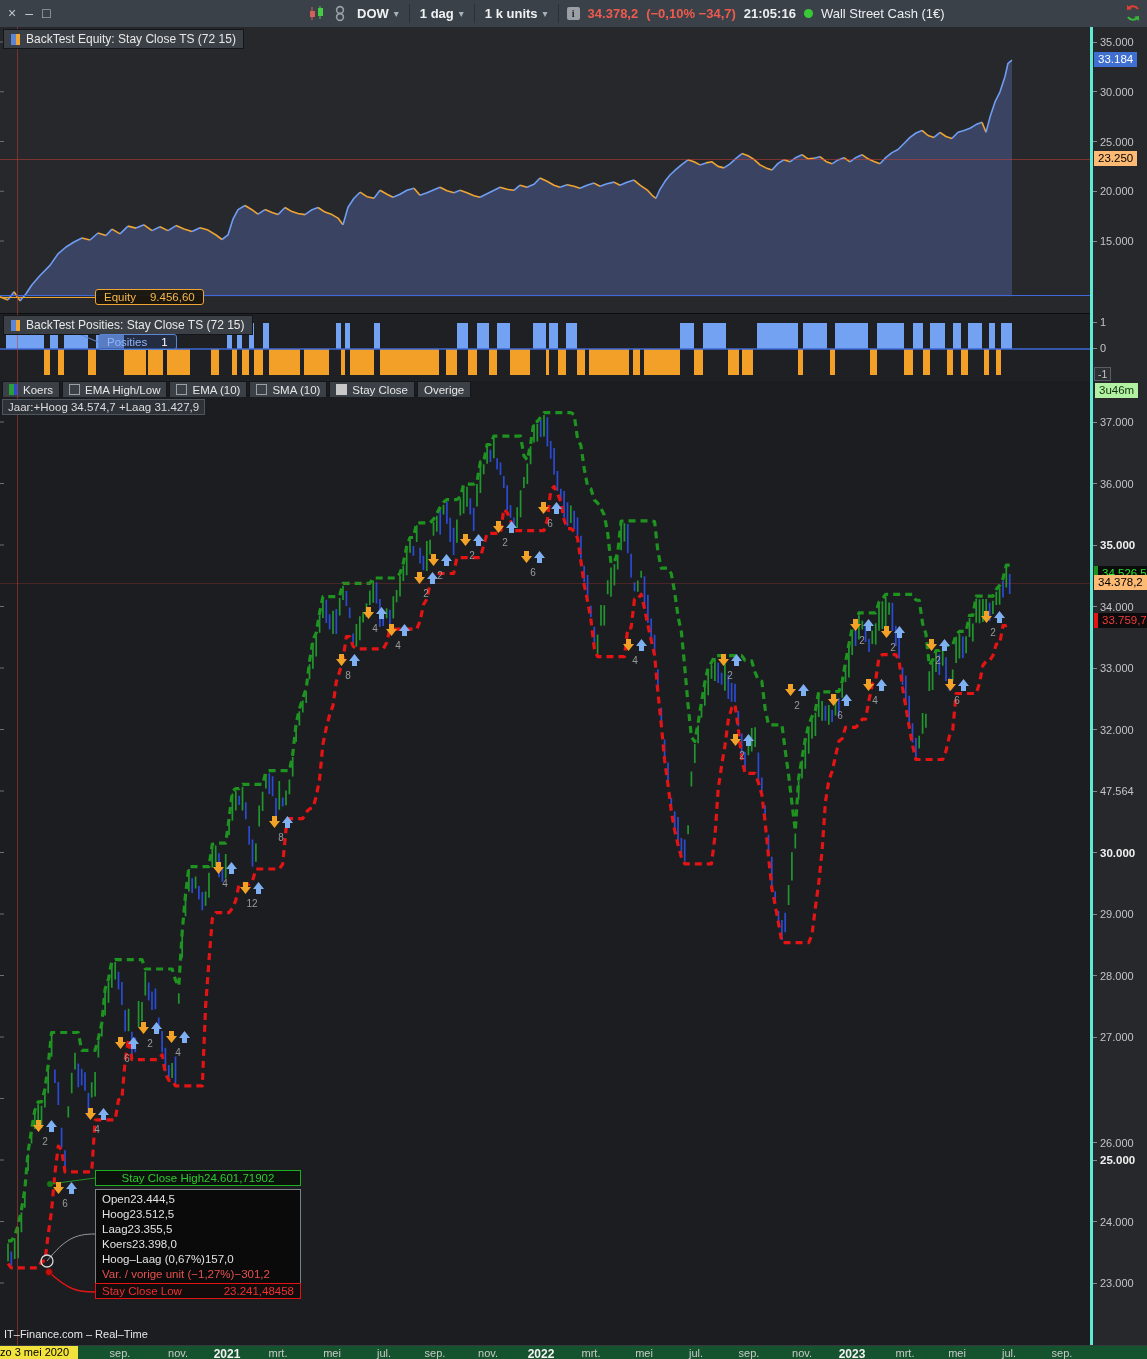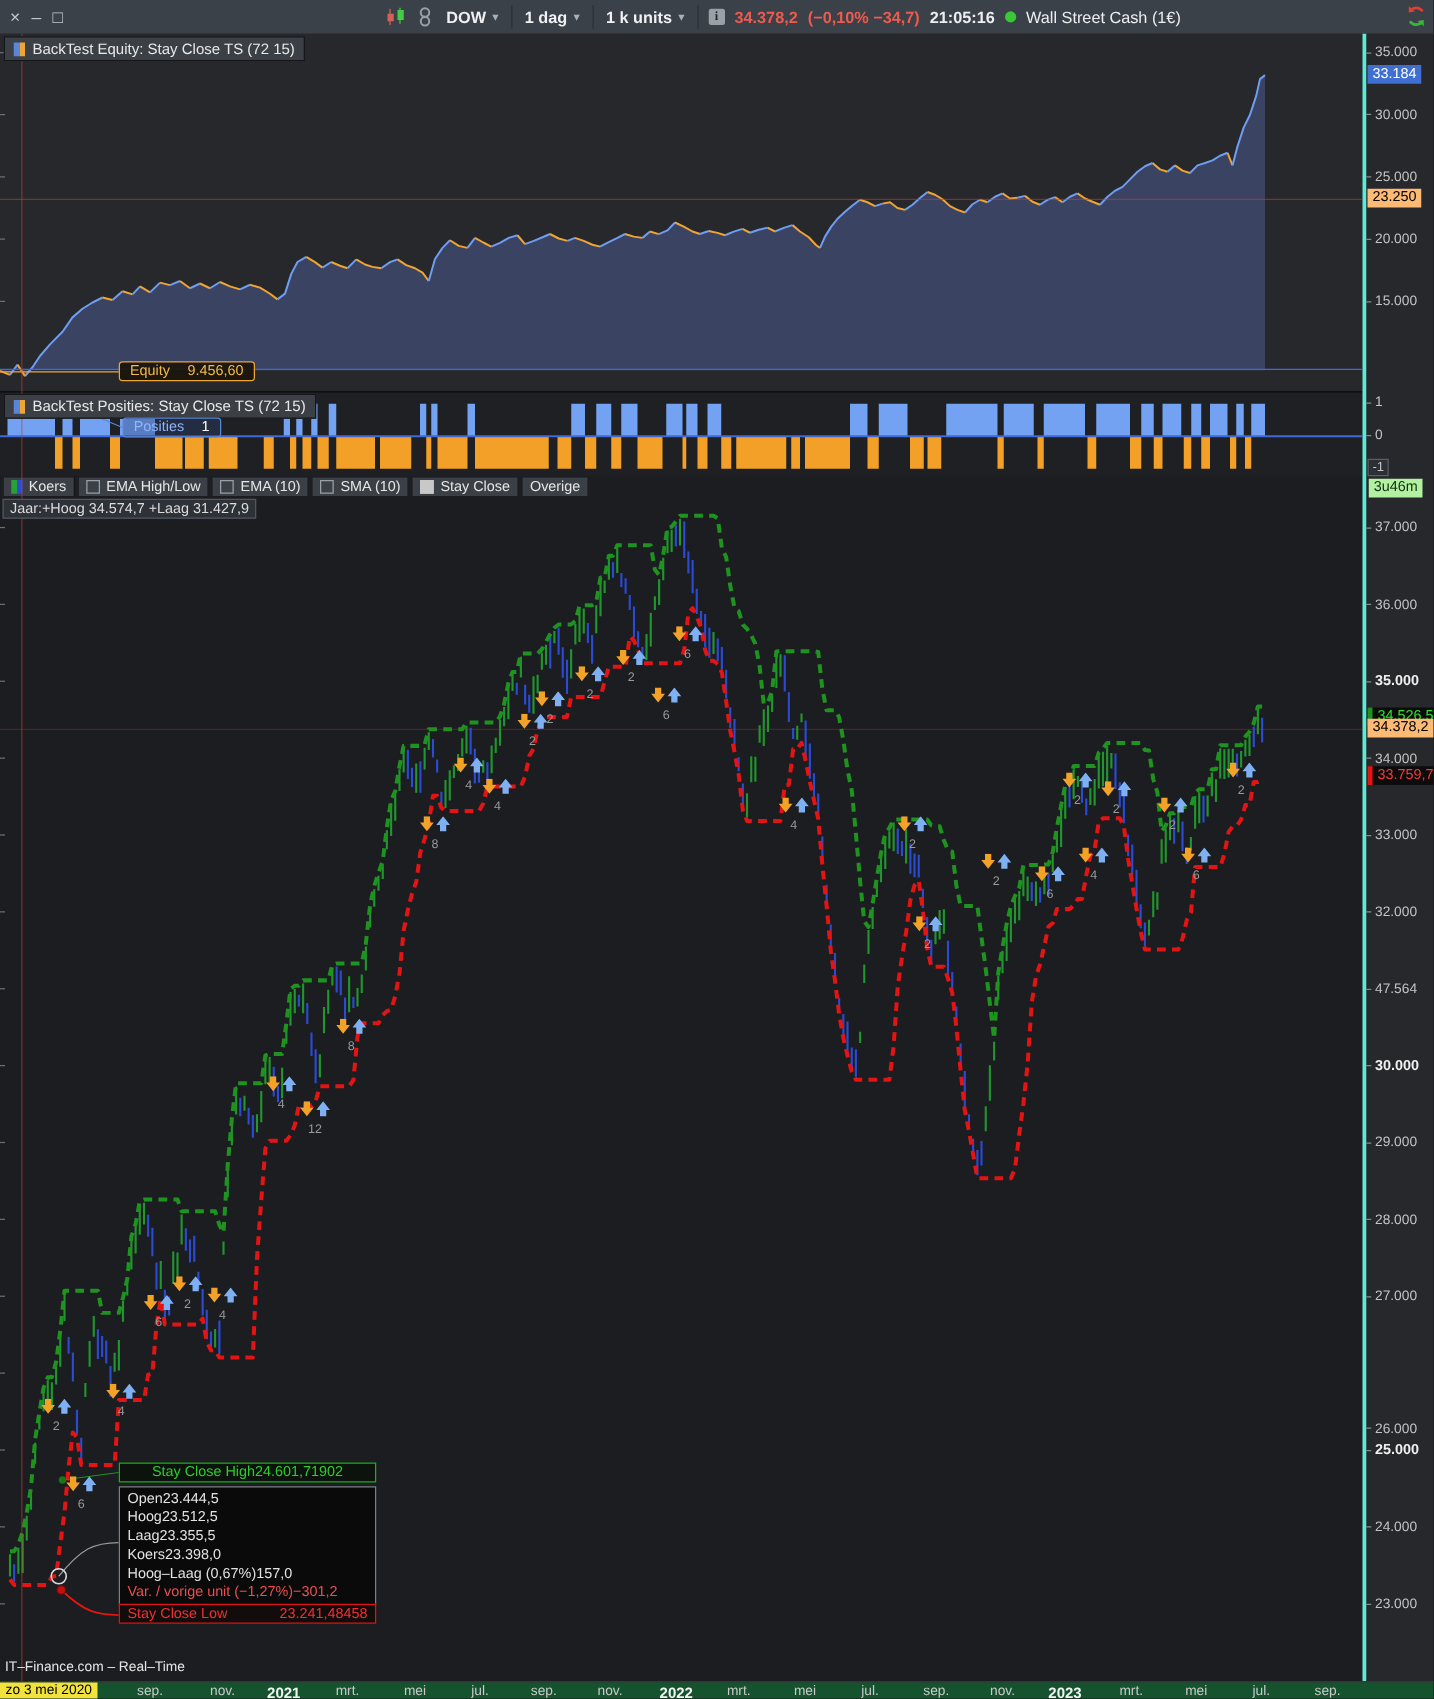--- a/index.html
+++ b/index.html
@@ -80,21 +80,21 @@
             padding:2px 6px;z-index:6;box-sizing:border-box;}
   .irow{display:flex;font-size:11.5px;line-height:15px;color:#e2e2e2;}
   .irow.red{color:#e85050;}
   .yearchip{position:absolute;left:2px;top:399px;background:#2d3238;border:1px solid #50565e;color:#dcdcdc;
             font-size:11.5px;padding:0 5px;line-height:14px;z-index:5;}
   .footer{position:absolute;left:4px;top:1328px;color:#e6e6e6;font-size:11px;z-index:5;}
   
   .xt{position:absolute;top:1px;transform:translateX(-50%);font-size:11px;color:#c9c9c9;white-space:nowrap;}
   .xt.y{font-weight:bold;font-size:12px;color:#f2f2f2;}
   .datechip{position:absolute;left:0;top:1346px;width:78px;height:13px;background:#f2e23c;color:#000;
-            font-size:11px;text-align:center;line-height:13px;z-index:6;}
+            font-size:11px;text-align:left;line-height:13px;z-index:6;}
 </style>
 </head>
 <body>
 
 <div id="root">
 
   <div class="toolbar">
     <div class="win">
       <span>×</span>
       <span>–</span>

